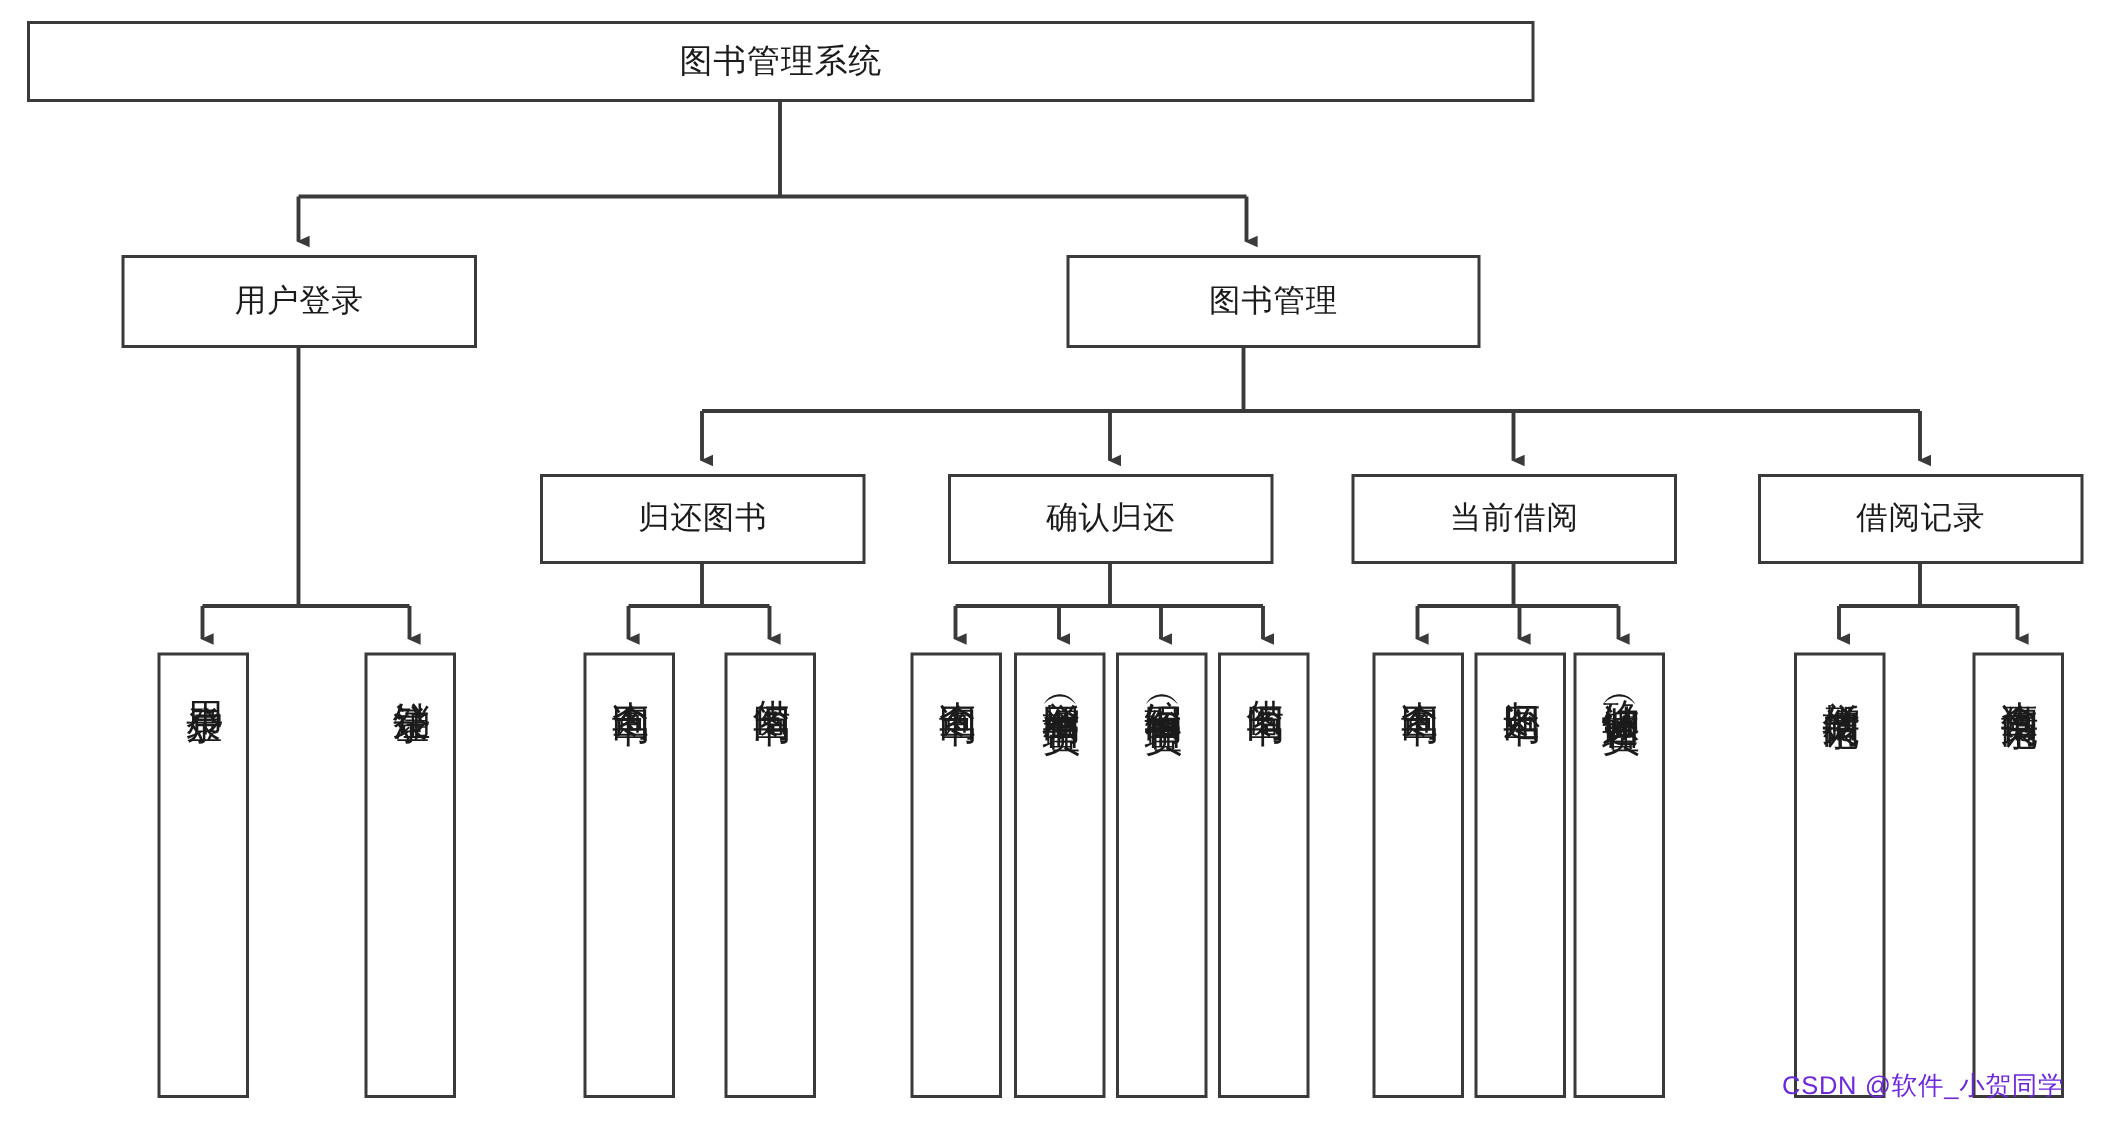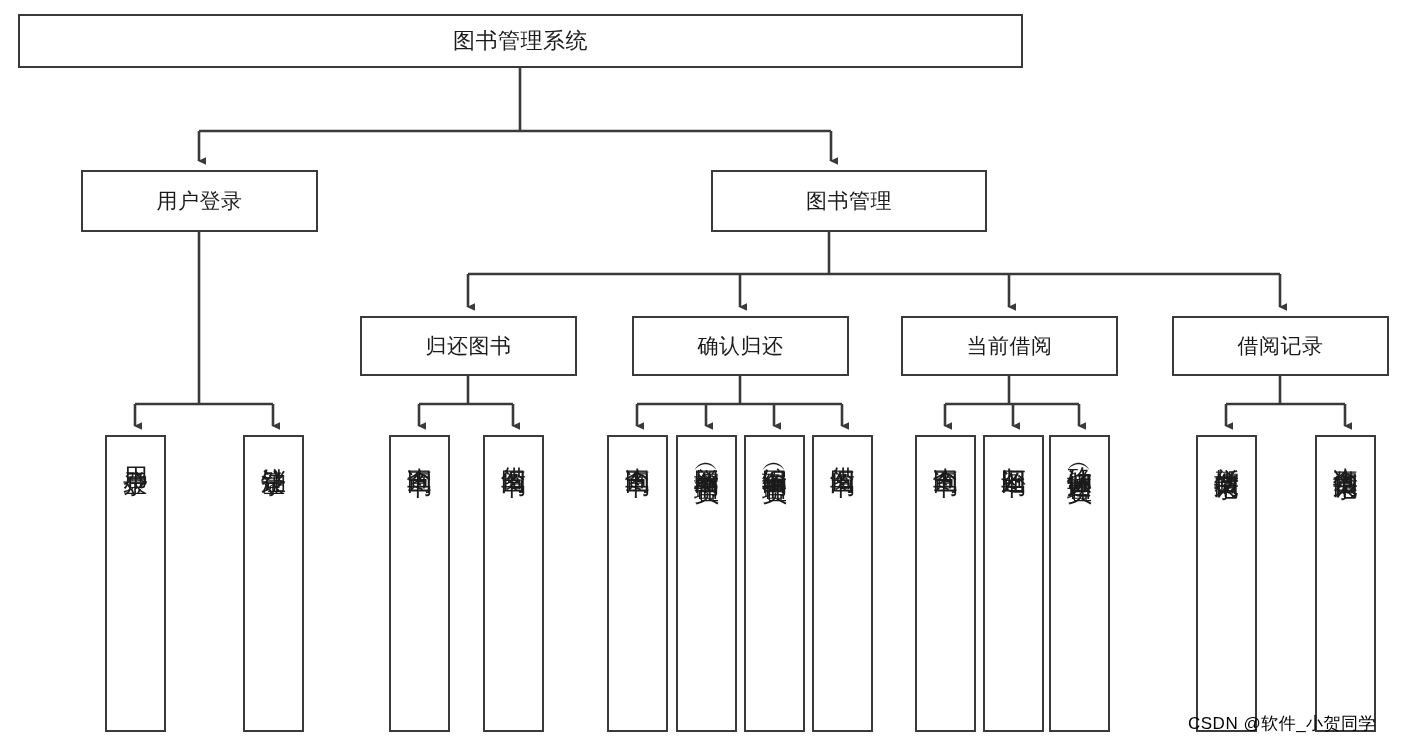--- a/index.html
+++ b/index.html
@@ -58,21 +58,21 @@
     line-height: 1;
   }
   #root-node .label {
     font-size: 22px;
   }
   .watermark {
     position: absolute;
     left: 1188px;
     top: 712px;
     font-size: 17px;
-    color: #000000;
+    color: #6d28d9;
     white-space: nowrap;
     letter-spacing: 0.5px;
   }
 </style>
 </head>
 <body>
 
 <div id="canvas">
 
   <svg class="wires" viewBox="0 0 1405 747">

